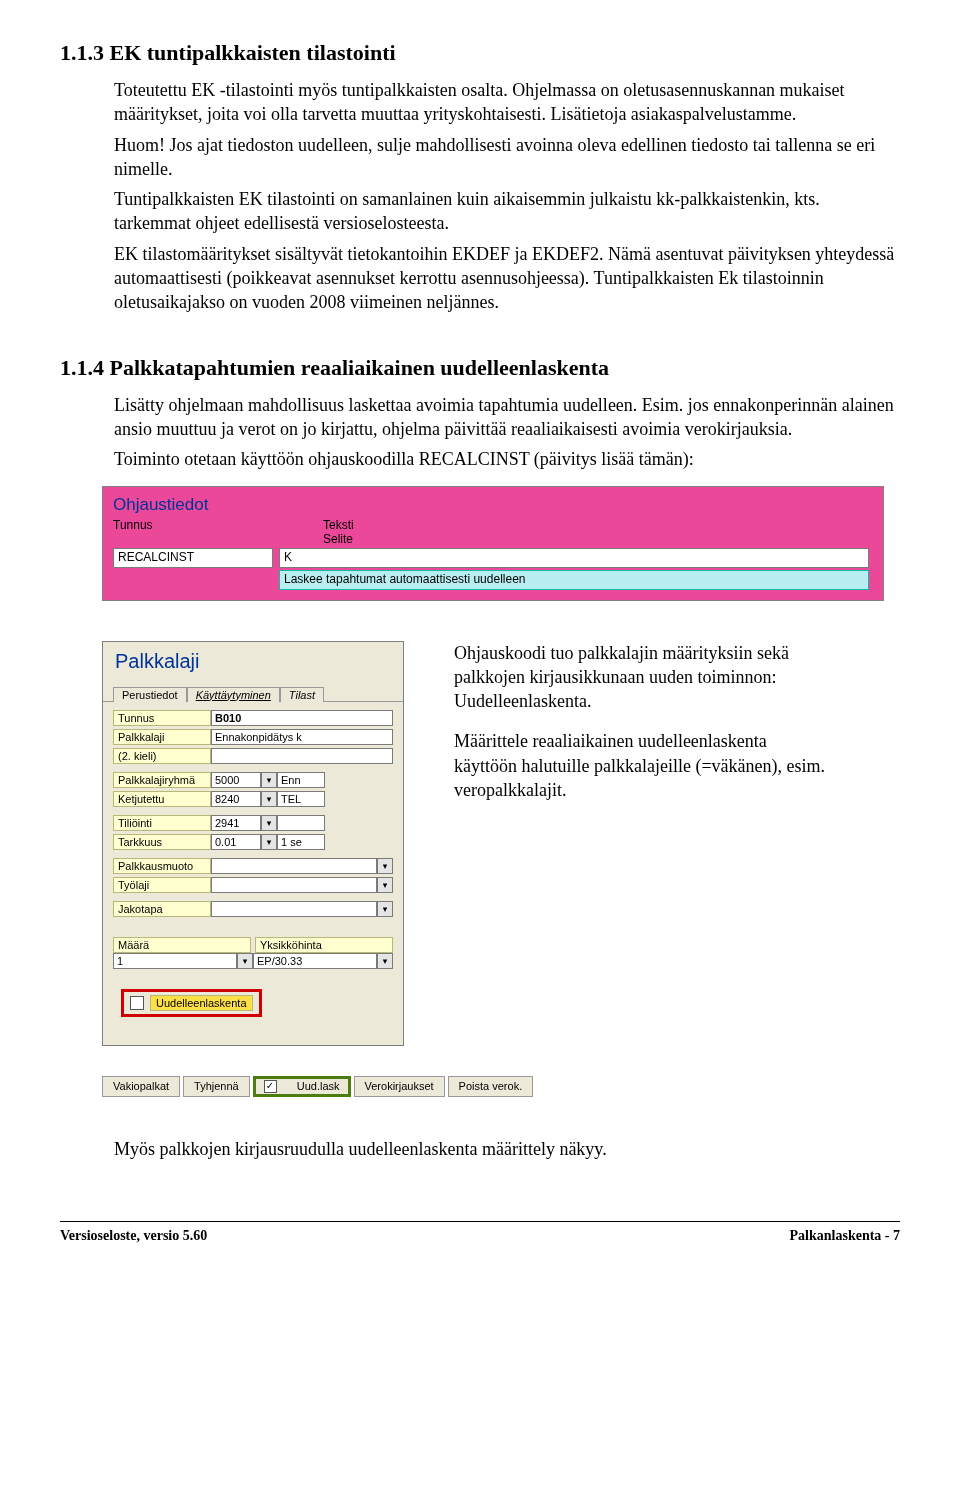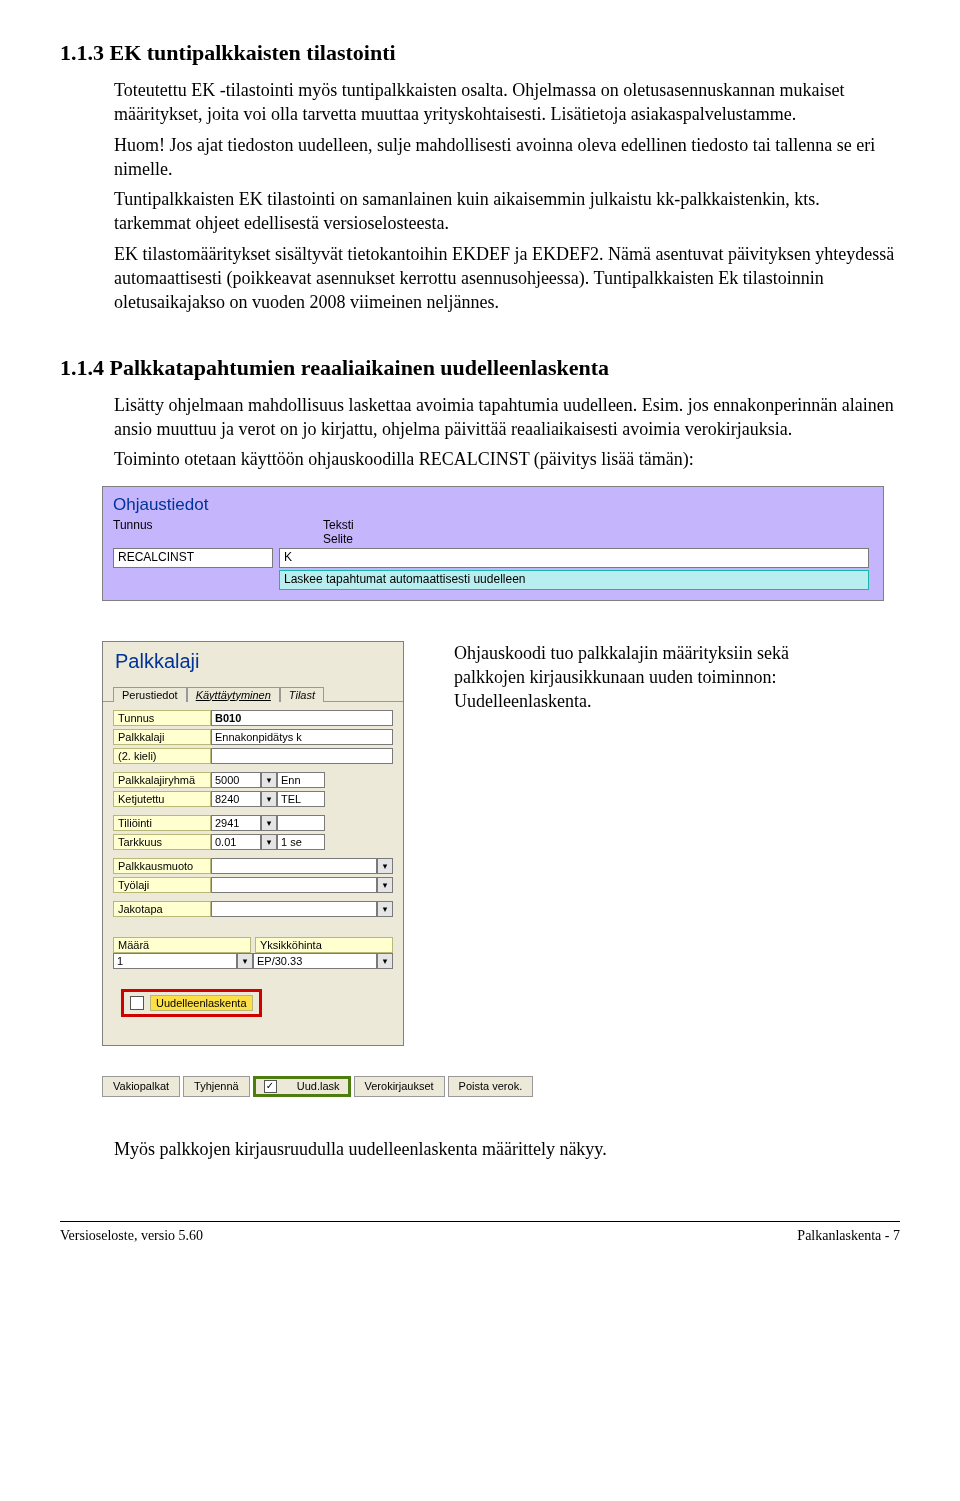--- a/index.html
+++ b/index.html
@@ -22,21 +22,21 @@
   }
   p {
     margin: 0 0 6px 0;
     line-height: 1.35;
   }
   .indent {
     margin-left: 54px;
   }
   .ohjaustiedot-box {
     margin: 14px 0 40px 42px;
-    background: #c4b5fd;
+    background: #ec4899;
     border: 1px solid #808080;
     width: 760px;
     padding: 8px 10px 10px 10px;
     font-family: Tahoma, Arial, sans-serif;
     font-size: 12px;
   }
   .ohjaustiedot-box .title {
     color: #003399;
     font-size: 17px;
     margin-bottom: 3px;
@@ -183,21 +183,21 @@
     gap: 20px;
   }
   .barbtn.red .checkbox-sq { width: 11px; height: 11px; }
 
   .footer {
     border-top: 1px solid #000;
     margin-top: 60px;
     padding-top: 6px;
     display: flex;
     justify-content: space-between;
-    font-weight: normal;
+    font-weight: bold;
     font-size: 14px;
   }
 
   .sidetext p { margin-bottom: 16px; }
 </style>
 </head>
 <body>
 
 <div class="page">
 
@@ -316,20 +316,21 @@
         <div class="redbox">
           <span class="checkbox-sq"></span>
           <span class="yellowtext">Uudelleenlaskenta</span>
         </div>
 
       </div>
     </div>
 
     <div class="sidetext" style="max-width:380px;font-size:18px">
       <p>Ohjauskoodi tuo palkkalajin määrityksiin sekä palkkojen kirjausikkunaan uuden toiminnon: Uudelleenlaskenta.</p>
+      <p>Määrittele reaaliaikainen uudelleenlaskenta käyttöön halutuille palkkalajeille (=väkänen), esim. veropalkkalajit.</p>
     </div>
 
   </div>
 
   <div class="button-bar-strip">
     <div class="barbtn">Vakiopalkat</div>
     <div class="barbtn">Tyhjennä</div>
     <div class="barbtn red">
       <span class="checkbox-sq checked"></span>
       <span>Uud.lask</span>

